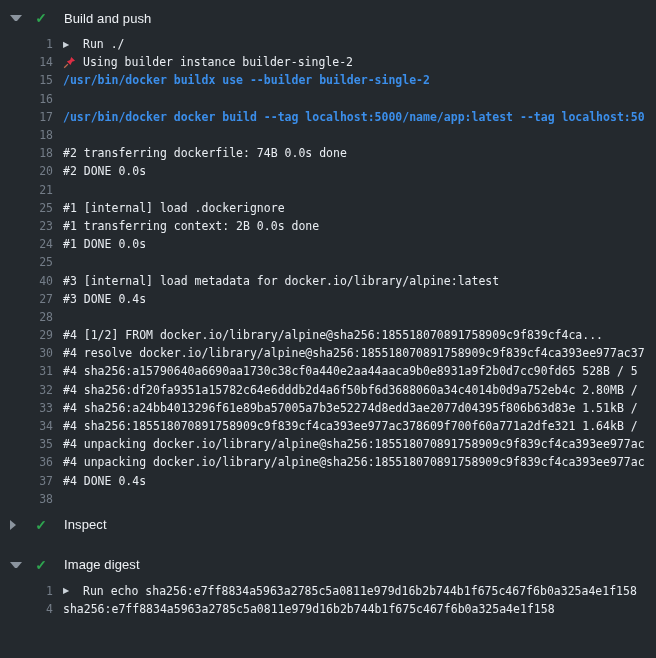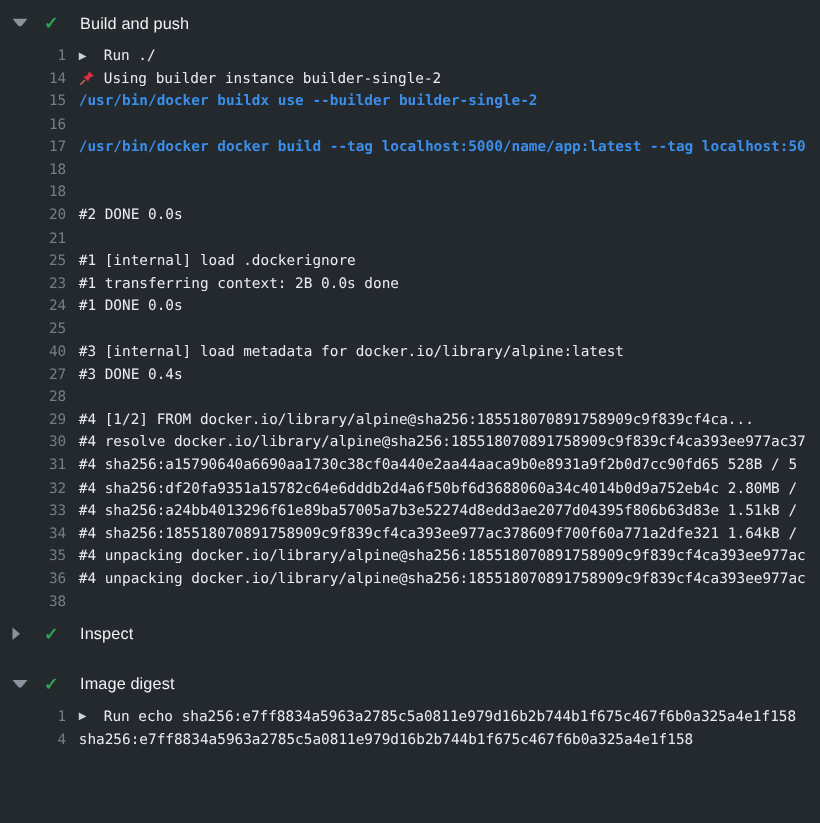--- a/index.html
+++ b/index.html
@@ -86,20 +86,21 @@
       </div>
       <div class="log-line">
         <span class="line-number">17</span>
         <span class="line-text command">/usr/bin/docker docker build --tag localhost:5000/name/app:latest --tag localhost:50</span>
       </div>
       <div class="log-line">
         <span class="line-number">18</span>
       </div>
       <div class="log-line">
         <span class="line-number">18</span>
+        <span class="line-text">#2 transferring dockerfile: 74B 0.0s done</span>
       </div>
       <div class="log-line">
         <span class="line-number">20</span>
         <span class="line-text">#2 DONE 0.0s</span>
       </div>
       <div class="log-line">
         <span class="line-number">21</span>
         <span class="line-text"></span>
       </div>
       <div class="log-line">
@@ -156,20 +157,24 @@
       </div>
       <div class="log-line">
         <span class="line-number">35</span>
         <span class="line-text">#4 unpacking docker.io/library/alpine@sha256:185518070891758909c9f839cf4ca393ee977ac</span>
       </div>
       <div class="log-line">
         <span class="line-number">36</span>
         <span class="line-text">#4 unpacking docker.io/library/alpine@sha256:185518070891758909c9f839cf4ca393ee977ac</span>
       </div>
       <div class="log-line">
+        <span class="line-number">37</span>
+        <span class="line-text">#4 DONE 0.4s</span>
+      </div>
+      <div class="log-line">
         <span class="line-number">38</span>
         <span class="line-text"></span>
       </div>
     </div>
     <div class="section-header">
       <span class="tri tri-right"></span>
       <span class="check">✓</span>
       <span class="section-title">Inspect</span>
     </div>
     <div class="section-header">

